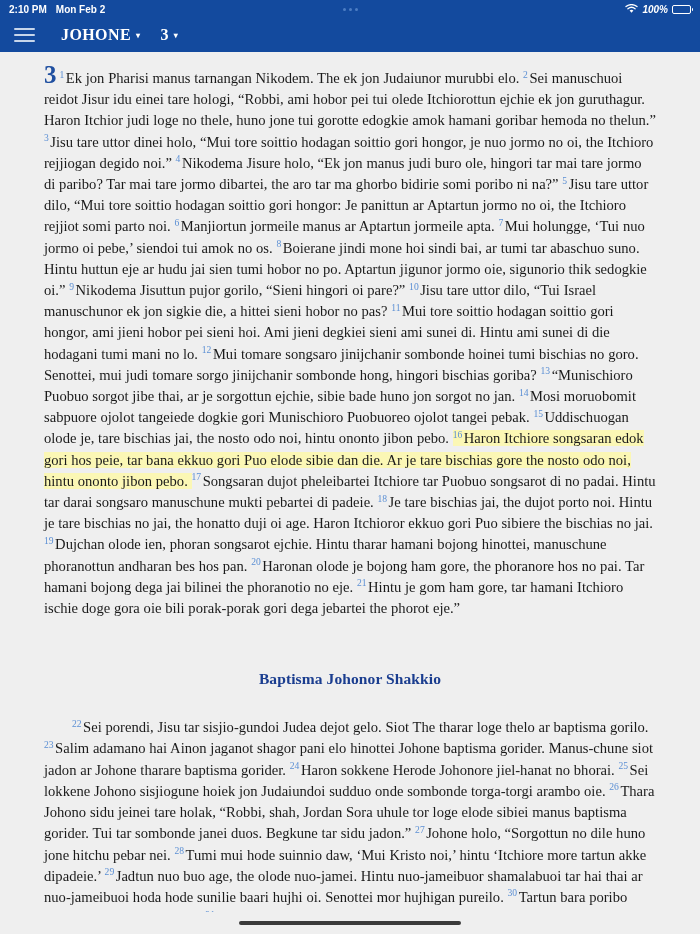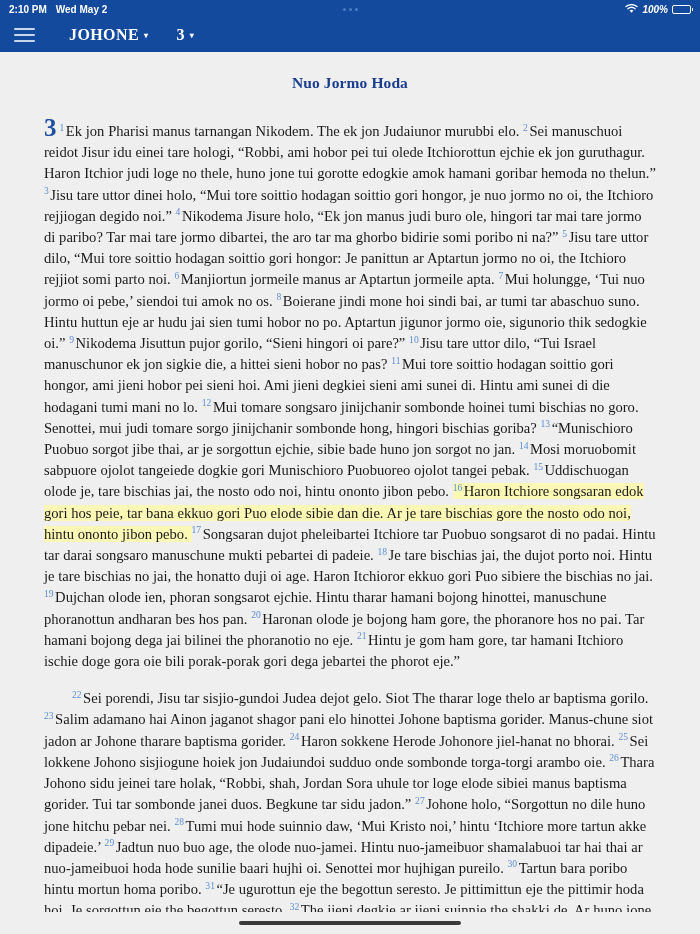--- a/index.html
+++ b/index.html
@@ -81,21 +81,21 @@
   }
 
   
   #nav-bar {
     height: 34px;
     background: #134a9e;
     display: flex;
     align-items: center;
     padding: 0 14px;
     box-sizing: border-box;
-    gap: 16px;
+    gap: 8px;
   }
   #hamburger-button {
     width: 22px;
     height: 22px;
     display: flex;
     flex-direction: column;
     justify-content: center;
     gap: 4px;
     cursor: pointer;
     margin-right: 17px;
@@ -197,21 +197,21 @@
     border-radius: 3px;
     background: #3a3a3a;
   }
 </style>
 </head>
 <body>
 
 <div id="status-bar">
   <div id="status-left">
     <span>2:10 PM</span>
-    <span>Wed May 2</span>
+    <span>Mon Feb 2</span>
   </div>
   <div id="status-center">
     <span class="dot"></span>
     <span class="dot"></span>
     <span class="dot"></span>
   </div>
   <div id="status-right">
     <span>
       <svg class="wifi-icon" width="13" height="10" viewBox="0 0 13 10">
         <path d="M6.5 8.8 L4.6 6.6 A3 3 0 0 1 8.4 6.6 Z" fill="#ffffff"></path>
@@ -237,26 +237,26 @@
     <span class="caret">▾</span>
   </div>
   <div id="chapter-selector" class="nav-selector">
     <span>3</span>
     <span class="caret">▾</span>
   </div>
 </div>
 
 <div id="content">
 
-  <h2 class="section-heading" id="heading-1">Nuo Jormo Hoda</h2>
 
   <p class="verse-body" id="para-1">
     <span class="chapter-num">3</span><span id="verses-1"><span><span class="vnum">1</span><span>Ek jon Pharisi manus tarnangan Nikodem. The ek jon Judaiunor murubbi elo. </span></span><span><span class="vnum">2</span><span>Sei manuschuoi reidot Jisur idu einei tare hologi, “Robbi, ami hobor pei tui olede Itchiorottun ejchie ek jon guruthagur. Haron Itchior judi loge no thele, huno jone tui gorotte edogkie amok hamani goribar hemoda no thelun.” </span></span><span><span class="vnum">3</span><span>Jisu tare uttor dinei holo, “Mui tore soittio hodagan soittio gori hongor, je nuo jormo no oi, the Itchioro rejjiogan degido noi.” </span></span><span><span class="vnum">4</span><span>Nikodema Jisure holo, “Ek jon manus judi buro ole, hingori tar mai tare jormo di paribo? Tar mai tare jormo dibartei, the aro tar ma ghorbo bidirie somi poribo ni na?” </span></span><span><span class="vnum">5</span><span>Jisu tare uttor dilo, “Mui tore soittio hodagan soittio gori hongor: Je panittun ar Aptartun jormo no oi, the Itchioro rejjiot somi parto noi. </span></span><span><span class="vnum">6</span><span>Manjiortun jormeile manus ar Aptartun jormeile apta. </span></span><span><span class="vnum">7</span><span>Mui holungge, ‘Tui nuo jormo oi pebe,’ siendoi tui amok no os. </span></span><span><span class="vnum">8</span><span>Boierane jindi mone hoi sindi bai, ar tumi tar abaschuo suno. Hintu huttun eje ar hudu jai sien tumi hobor no po. Aptartun jigunor jormo oie, sigunorio thik sedogkie oi.” </span></span><span><span class="vnum">9</span><span>Nikodema Jisuttun pujor gorilo, “Sieni hingori oi pare?” </span></span><span><span class="vnum">10</span><span>Jisu tare uttor dilo, “Tui Israel manuschunor ek jon sigkie die, a hittei sieni hobor no pas? </span></span><span><span class="vnum">11</span><span>Mui tore soittio hodagan soittio gori hongor, ami jieni hobor pei sieni hoi. Ami jieni degkiei sieni ami sunei di. Hintu ami sunei di die hodagani tumi mani no lo. </span></span><span><span class="vnum">12</span><span>Mui tomare songsaro jinijchanir sombonde hoinei tumi bischias no goro. Senottei, mui judi tomare sorgo jinijchanir sombonde hong, hingori bischias goriba? </span></span><span><span class="vnum">13</span><span>“Munischioro Puobuo sorgot jibe thai, ar je sorgottun ejchie, sibie bade huno jon sorgot no jan. </span></span><span><span class="vnum">14</span><span>Mosi moruobomit sabpuore ojolot tangeiede dogkie gori Munischioro Puobuoreo ojolot tangei pebak. </span></span><span><span class="vnum">15</span><span>Uddischuogan olode je, tare bischias jai, the nosto odo noi, hintu ononto jibon pebo. </span></span><span class="hl"><span class="vnum">16</span><span>Haron Itchiore songsaran edok gori hos peie, tar bana ekkuo gori Puo elode sibie dan die. Ar je tare bischias gore the nosto odo noi, hintu ononto jibon pebo. </span></span><span><span class="vnum">17</span><span>Songsaran dujot pheleibartei Itchiore tar Puobuo songsarot di no padai. Hintu tar darai songsaro manuschune mukti pebartei di padeie. </span></span><span><span class="vnum">18</span><span>Je tare bischias jai, the dujot porto noi. Hintu je tare bischias no jai, the honatto duji oi age. Haron Itchioror ekkuo gori Puo sibiere the bischias no jai. </span></span><span><span class="vnum">19</span><span>Dujchan olode ien, phoran songsarot ejchie. Hintu tharar hamani bojong hinottei, manuschune phoranottun andharan bes hos pan. </span></span><span><span class="vnum">20</span><span>Haronan olode je bojong ham gore, the phoranore hos no pai. Tar hamani bojong dega jai bilinei the phoranotio no eje. </span></span><span><span class="vnum">21</span><span>Hintu je gom ham gore, tar hamani Itchioro ischie doge gora oie bili porak-porak gori dega jebartei the phorot eje.”</span></span></span>
   </p>
 
+  <h2 class="section-heading" id="heading-2">Baptisma Johonor Shakkio</h2>
 
   <p class="verse-body" id="para-2">
     <span id="verses-2"><span><span class="vnum">22</span><span>Sei porendi, Jisu tar sisjio-gundoi Judea dejot gelo. Siot The tharar loge thelo ar baptisma gorilo. </span></span><span><span class="vnum">23</span><span>Salim adamano hai Ainon jaganot shagor pani elo hinottei Johone baptisma gorider. Manus-chune siot jadon ar Johone tharare baptisma gorider. </span></span><span><span class="vnum">24</span><span>Haron sokkene Herode Johonore jiel-hanat no bhorai. </span></span><span><span class="vnum">25</span><span>Sei lokkene Johono sisjiogune hoiek jon Judaiundoi sudduo onde sombonde torga-torgi arambo oie. </span></span><span><span class="vnum">26</span><span>Thara Johono sidu jeinei tare holak, “Robbi, shah, Jordan Sora uhule tor loge elode sibiei manus baptisma gorider. Tui tar sombonde janei duos. Begkune tar sidu jadon.” </span></span><span><span class="vnum">27</span><span>Johone holo, “Sorgottun no dile huno jone hitchu pebar nei. </span></span><span><span class="vnum">28</span><span>Tumi mui hode suinnio daw, ‘Mui Kristo noi,’ hintu ‘Itchiore more tartun akke dipadeie.’ </span></span><span><span class="vnum">29</span><span>Jadtun nuo buo age, the olode nuo-jamei. Hintu nuo-jameibuor shamalabuoi tar hai thai ar nuo-jameibuoi hoda hode sunilie baari hujhi oi. Senottei mor hujhigan pureilo. </span></span><span><span class="vnum">30</span><span>Tartun bara poribo hintu mortun homa poribo. </span></span><span><span class="vnum">31</span><span>“Je ugurottun eje the begottun seresto. Je pittimittun eje the pittimir hoda hoi. Je sorgottun eje the begottun seresto. </span></span><span><span class="vnum">32</span><span>The jieni degkie ar jieni suinnie the shakki de. Ar huno jone tar shakki die hodagani mani no lon. </span></span></span>
   </p>
 
   <div id="home-indicator-bar">
     <div id="home-indicator"></div>
   </div>
 </div>
 

